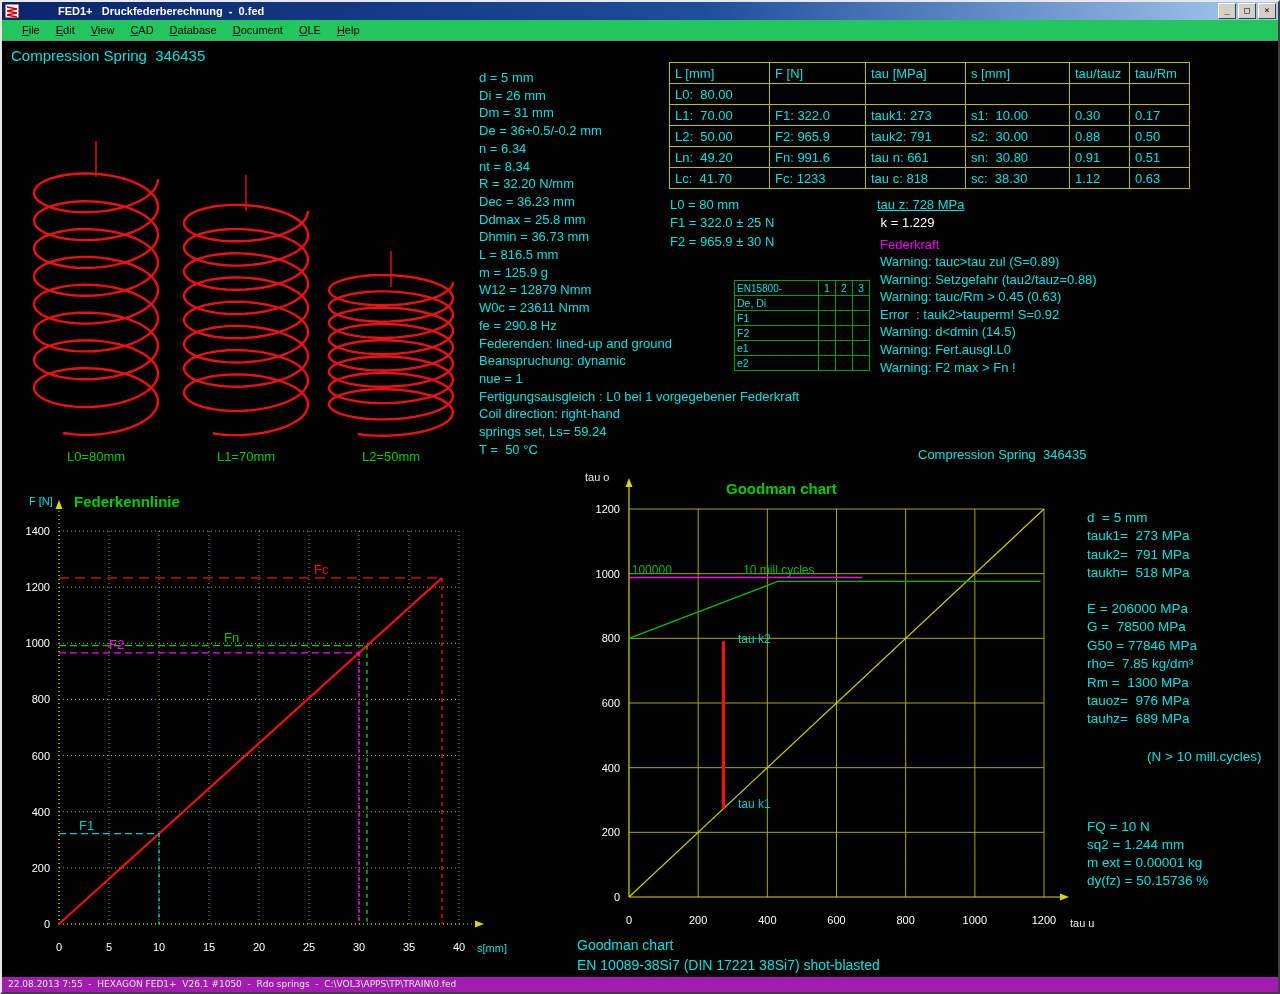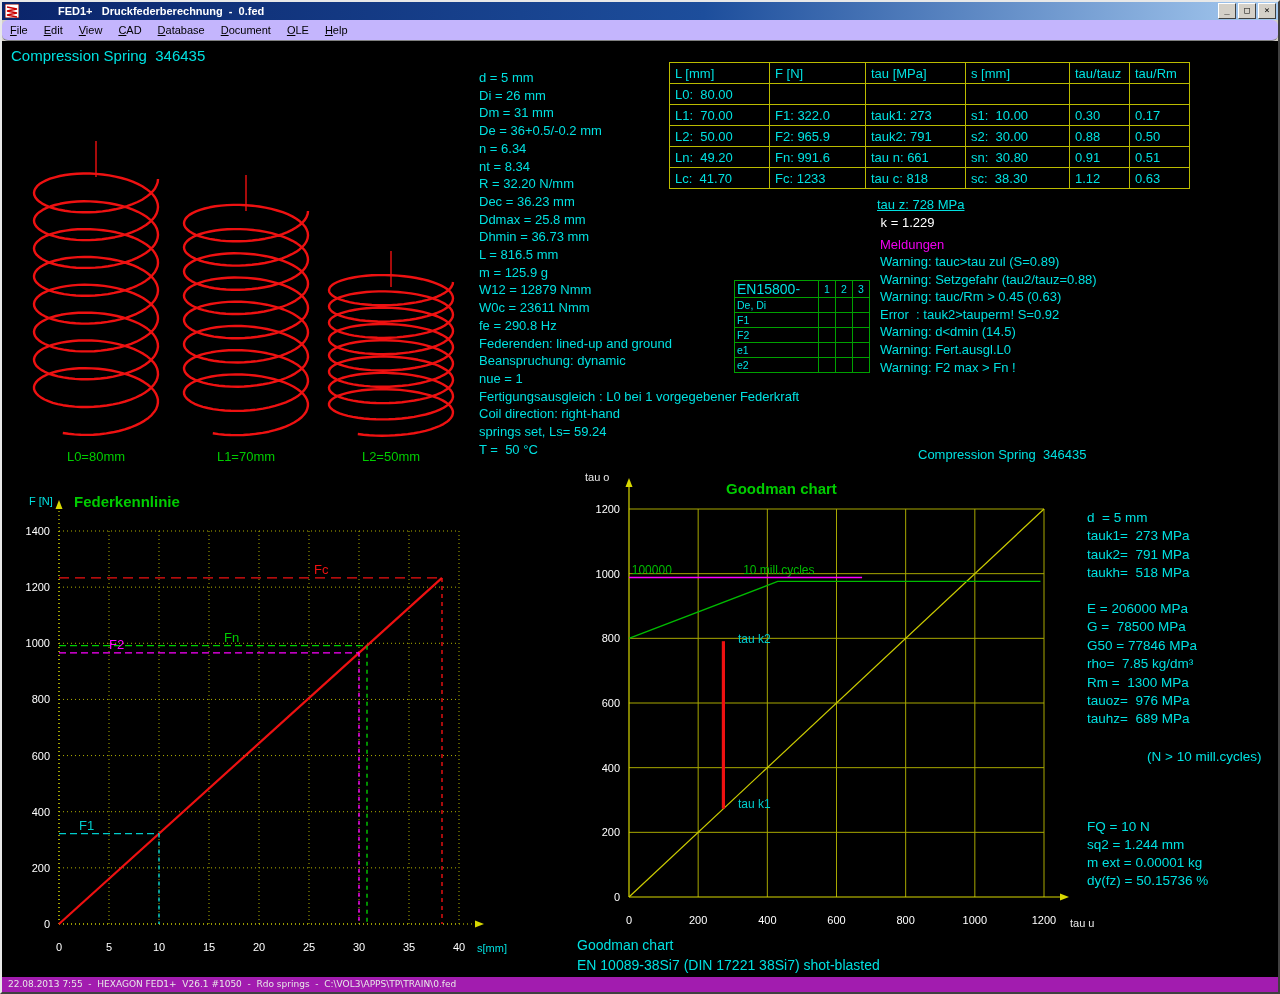--- a/index.html
+++ b/index.html
@@ -8,22 +8,22 @@
     background:#d4d0c8;border:2px solid;border-color:#e8e8e8 #404040 #404040 #e8e8e8;
     font-family:"Liberation Sans",sans-serif;
   }
   .titlebar{height:18px;display:flex;align-items:center;padding:0 2px;
     background:linear-gradient(90deg,#0a246a 0%,#1d4e9c 55%,#a6caf0 100%);}
   .title-icon{width:14px;height:14px;margin:0 3px 0 1px;flex:0 0 auto;}
   .title-text{color:#fff;font-size:11px;font-weight:bold;flex:1;white-space:pre;padding-left:36px;}
   .tb{width:16px;height:14px;margin-left:2px;background:#d4d0c8;color:#000;
     border:1px solid;border-color:#fff #404040 #404040 #fff;
     font-size:9px;line-height:12px;text-align:center;font-family:"DejaVu Sans Mono",monospace;}
-  .menubar{height:20px;display:flex;align-items:center;background:#c4b5fd;
-    border-bottom:1px solid #808080;padding-left:0;border-radius:6px;}
+  .menubar{height:20px;display:flex;align-items:center;background:#22c55e;
+    border-bottom:1px solid #808080;padding-left:12px;}
   .menu-item{font-size:11px;color:#000;padding:3px 8px;white-space:pre;}
   .client{position:relative;height:936px;background:#000;overflow:hidden;}
   .statusbar{height:15px;background:#a21caf;color:#e8e8e8;font-size:9px;line-height:14px;
     padding:0 6px;white-space:pre;font-family:"DejaVu Sans",sans-serif;}
   .txt{position:absolute;color:#00e0e0;font-size:13px;line-height:17.7px;white-space:pre;}
   #page-title{left:9px;top:6px;font-size:15px;}
   #parameters{left:477px;top:28px;}
   #loads{left:668px;top:155px;line-height:18.4px;}
   #tauz{left:875px;top:155px;text-decoration:underline;}
   #kval{left:875px;top:173px;color:#ffffff;}
@@ -38,21 +38,21 @@
   #footer2{left:575px;top:916px;font-size:14px;}
   #fk-title{left:72px;top:452px;color:#00cc00;font-size:15px;font-weight:bold;}
   #gm-title{left:724px;top:439px;color:#00cc00;font-size:15px;font-weight:bold;}
   #results-table{position:absolute;left:667px;top:21px;border-collapse:collapse;}
   #results-table td{border:1px solid #bbbb00;color:#00e0e0;font-size:13px;
     padding:1px 5px;height:18px;white-space:pre;}
   #results-table .c{}
   #en-table{position:absolute;left:732px;top:239px;border-collapse:collapse;}
   #en-table td{border:1px solid #00a000;color:#00e0e0;font-size:10.5px;
     padding:0 2px;height:14px;white-space:pre;}
-  #en-table .hdr{font-size:14px;}
+  #en-table .hdr{font-size:10px;}
   #en-table .c{text-align:center;}
   #overlay{position:absolute;left:0;top:0;pointer-events:none;}
 </style>
 </head>
 <body>
 
 <div class="window">
   <div class="titlebar">
     <svg class="title-icon" viewBox="0 0 14 14">
       <rect x="0" y="0" width="14" height="14" fill="#ffffff" stroke="#800000"></rect>
@@ -244,23 +244,24 @@
             <td>Lc:  41.70</td>
             <td>Fc: 1233</td>
             <td>tau c: 818</td>
             <td>sc:  38.30</td>
             <td class="c">1.12</td>
             <td class="c">0.63</td>
           </tr>
         </tbody>
     </table>
 
+    <div class="txt" id="loads"><div>L0 = 80 mm</div><div>F1 = 322.0 ± 25 N</div><div>F2 = 965.9 ± 30 N</div></div>
     <div class="txt" id="tauz">tau z: 728 MPa</div>
     <div class="txt" id="kval"> k = 1.229</div>
-    <div class="txt" id="meld-title">Meldungen</div>
+    <div class="txt" id="meld-title">Federkraft</div>
     <div class="txt" id="warnings"><div>Warning: tauc&gt;tau zul (S=0.89)</div><div>Warning: Setzgefahr (tau2/tauz=0.88)</div><div>Warning: tauc/Rm &gt; 0.45 (0.63)</div><div>Error  : tauk2&gt;tauperm! S=0.92</div><div>Warning: d&lt;dmin (14.5)</div><div>Warning: Fert.ausgl.L0</div><div>Warning: F2 max &gt; Fn !</div></div>
 
     <table id="en-table">
       <colgroup>
         <col style="width:84px">
           <col style="width:17px">
           <col style="width:17px">
           <col style="width:17px">
       </colgroup>
       <tbody id="en-tbody">

